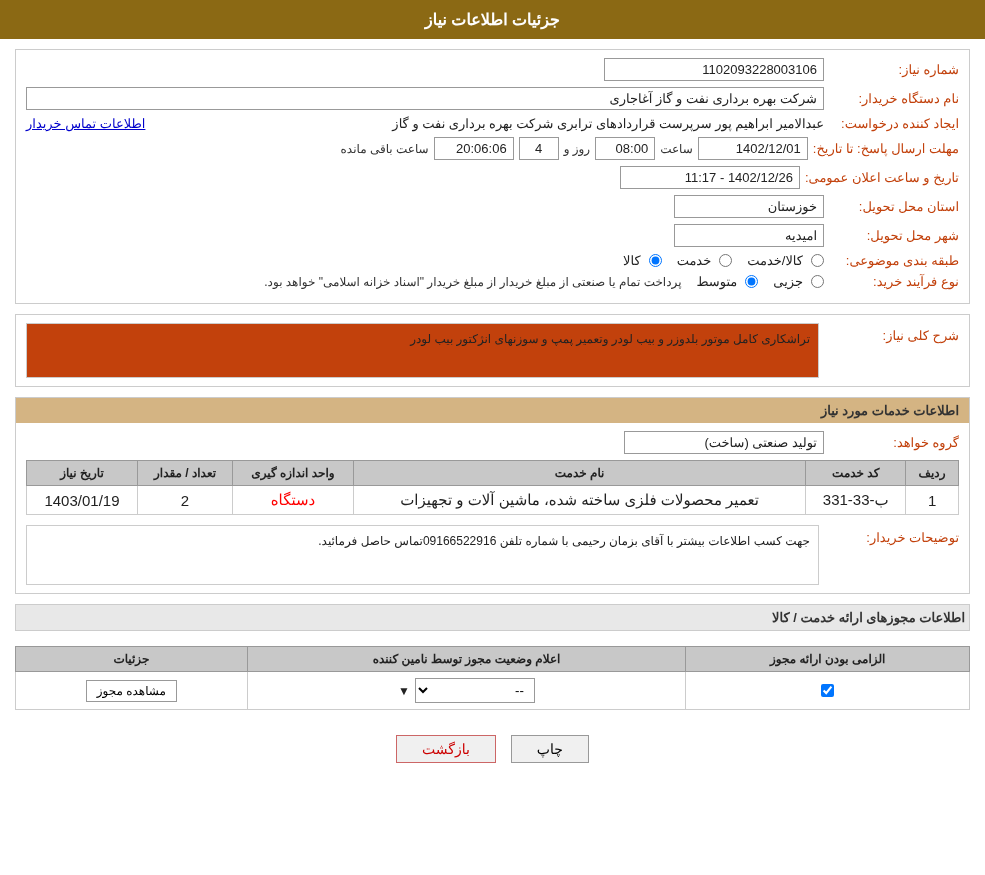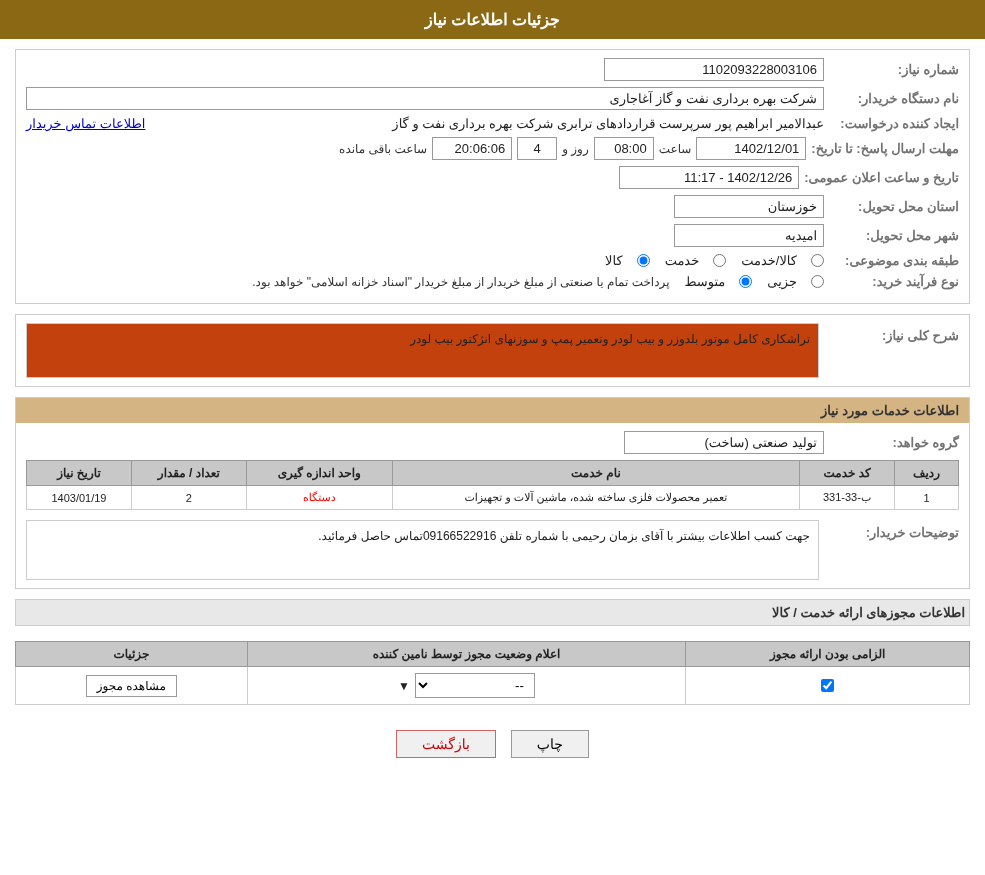--- a/index.html
+++ b/index.html
@@ -42,22 +42,22 @@
     .section-body {
       padding: 8px 10px;
     }
     .info-row {
       display: flex;
       align-items: center;
       margin-bottom: 6px;
       gap: 5px;
     }
     .label {
-      color: #737373;
-      font-weight: bold;
+      color: #c2410c;
+      font-weight: normal;
       min-width: 130px;
       text-align: right;
     }
     .value-box {
       border: 1px solid #999;
       padding: 3px 6px;
       min-width: 120px;
       background: #fff;
       min-height: 22px;
     }
@@ -74,21 +74,21 @@
       color: #333;
     }
     .radio-group {
       display: flex;
       align-items: center;
       gap: 15px;
     }
     .radio-item {
       display: flex;
       align-items: center;
-      gap: 14px;
+      gap: 8px;
     }
     .desc-box {
       border: 1px solid #ccc;
       padding: 8px;
       min-height: 55px;
       background: #c2410c;
       width: 100%;
       text-align: right;
       font-size: 12px;
     }
@@ -101,21 +101,21 @@
       background: #c8c8c8;
       border: 1px solid #999;
       padding: 5px 8px;
       text-align: center;
       font-size: 12px;
     }
     .table-section td {
       border: 1px solid #ccc;
       padding: 5px 8px;
       text-align: center;
-      font-size: 11px;
+      font-size: 15px;
     }
     .td-red { color: red; }
     .notes-box {
       border: 1px solid #ccc;
       padding: 8px;
       min-height: 60px;
       background: #fff;
       text-align: right;
       font-size: 12px;
       width: 100%;

